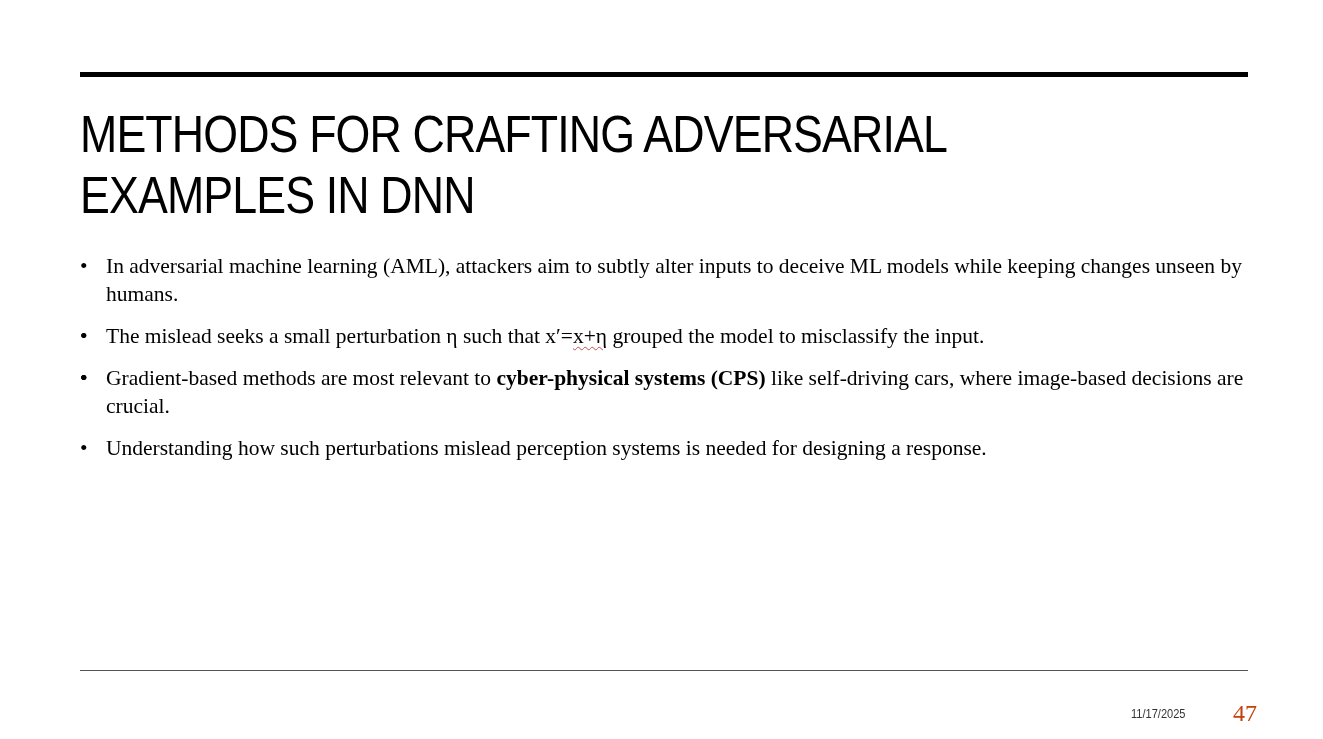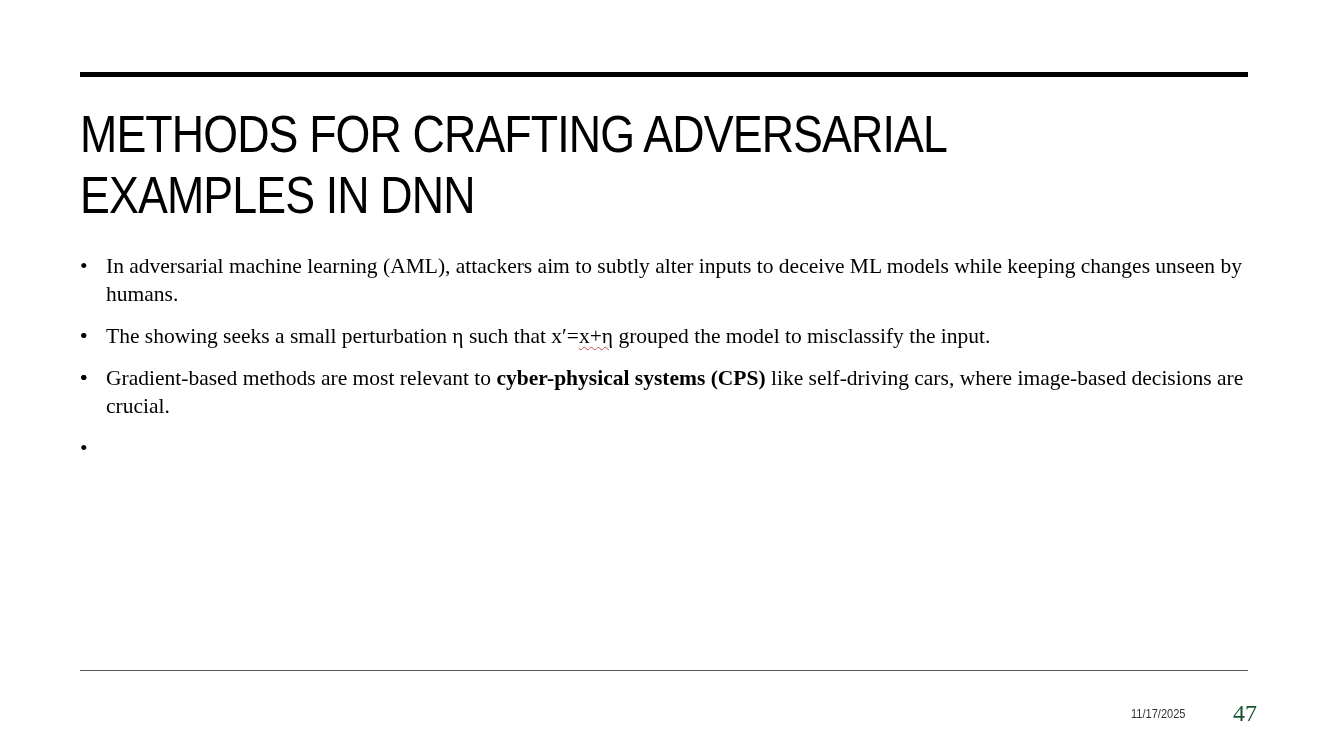--- a/index.html
+++ b/index.html
@@ -84,21 +84,21 @@
       color: #333;
       transform: scaleX(0.85);
       transform-origin: left top;
     }
     .page-number {
       position: absolute;
       left: 1233px;
       top: 700px;
       font-family: "Liberation Serif", serif;
       font-size: 24px;
-      color: #14532d;
+      color: #c2410c;
     }
   </style>
 </head>
 <body>
 
 <div class="top-rule"></div>
 
 <h1 class="title">
   <span>METHODS FOR CRAFTING ADVERSARIAL</span>
   <span>EXAMPLES IN DNN</span>
@@ -107,33 +107,34 @@
 <ul class="bullets">
   <li>
     <span class="dot">•</span>
     <span>In adversarial machine learning (AML), attackers aim to subtly alter inputs to deceive ML models while keeping changes unseen by humans.</span>
   </li>
   <li>
     <span class="dot">•</span>
   </li>
   <li>
     <span class="dot">•</span>
-    <span>The showing seeks a small perturbation η such that x′=</span><span class="squiggle">x+η</span><span> grouped the model to misclassify the input.</span>
+    <span>The mislead seeks a small perturbation η such that x′=</span><span class="squiggle">x+η</span><span> grouped the model to misclassify the input.</span>
   </li>
   <li>
     <span class="dot">•</span>
   </li>
   <li>
     <span class="dot">•</span>
   </li>
   <li>
     <span class="dot">•</span>
     <span>Gradient-based methods are most relevant to </span><b>cyber-physical systems (CPS)</b><span> like self-driving cars, where image-based decisions are crucial.</span>
   </li>
   <li>
     <span class="dot">•</span>
+    <span>Understanding how such perturbations mislead perception systems is needed for designing a response.</span>
   </li>
 </ul>
 
 <div class="bottom-rule"></div>
 
 <div class="footer-date">11/17/2025</div>
 <div class="page-number">47</div>
 
 </body></html>

